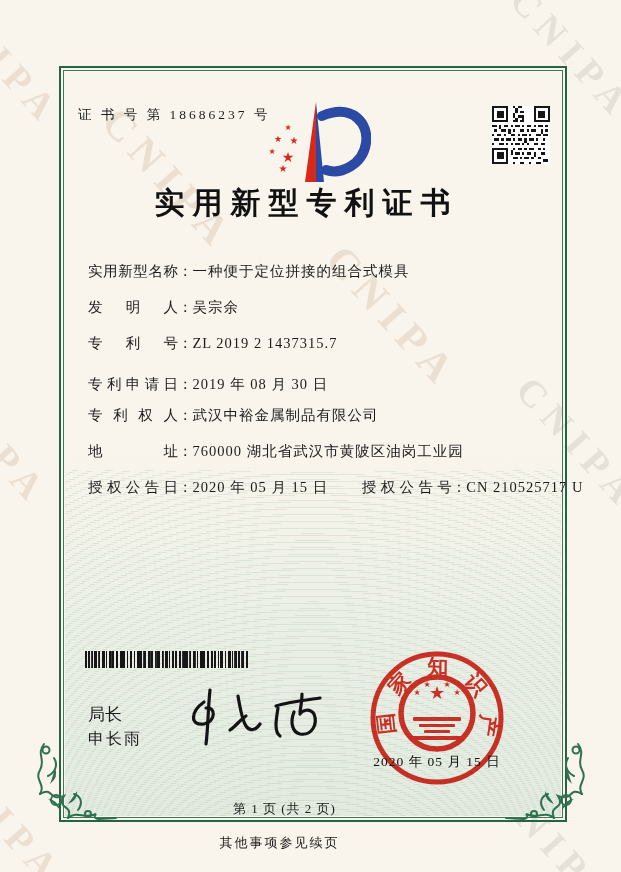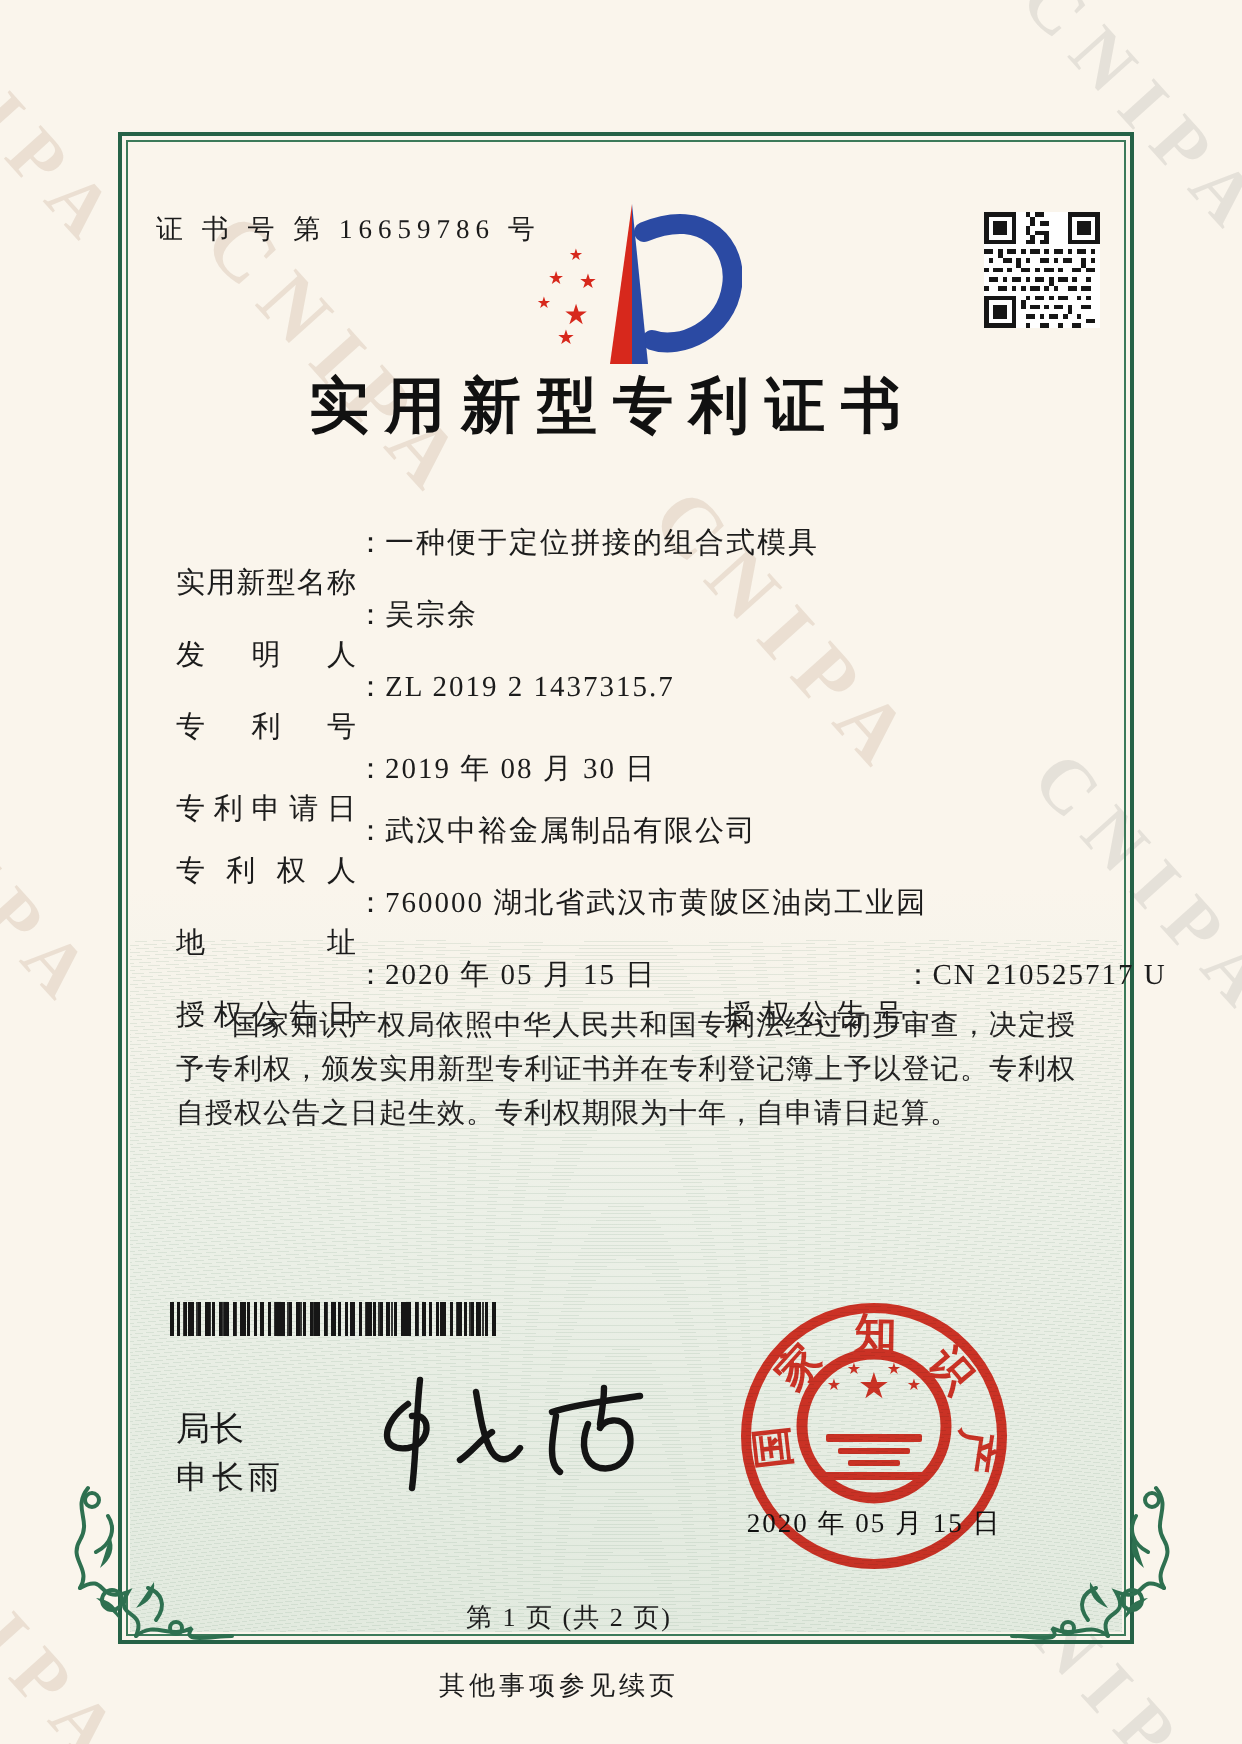--- a/index.html
+++ b/index.html
@@ -56,21 +56,20 @@
     position:absolute;left:59px;top:183px;width:495px;text-align:center;
     font-size:30px;font-weight:bold;letter-spacing:8px;z-index:3;color:#111;
   }
   
   .fields{position:absolute;left:88px;top:255px;width:460px;z-index:3;}
   .row{position:absolute;left:0;font-size:14.5px;white-space:nowrap;}
   .r0{top:7px;} .r1{top:43px;} .r2{top:79px;} .r3{top:120px;} .r4{top:151px;} .r5{top:187px;} .r6{top:223px;}
   .flabel{
     display:inline-block;width:90px;text-align:justify;text-align-last:justify;
     vertical-align:top;
-    margin-top:20px;
   }
   .fvalue{letter-spacing:1px;}
   .pair2{margin-left:30px;}
   
   .paras{
     position:absolute;left:88px;top:503px;width:450px;z-index:3;
     font-size:14px;line-height:22px;letter-spacing:.5px;text-align:justify;color:#222;
   }
   .paras p{margin:0;text-indent:2em;}
   
@@ -149,21 +148,21 @@
       <circle cx="22" cy="60" r="5"></circle>
       <circle cx="54" cy="74" r="3"></circle>
     </g>
     <g fill="#2e7050">
       <path d="M16,44 q9,-7 5,-16 q-3,11 -5,16z"></path>
       <path d="M34,64 q10,-4 9,-13 q-6,9 -9,13z"></path>
       <path d="M26,70 q-2,-10 -12,-11 q8,6 12,11z"></path>
     </g>
   </svg>
 
-  <div class="cert-number">证 书 号 第 16659786 号</div>
+  <div class="cert-number">证 书 号 第 18686237 号</div>
 
   <svg class="logo" width="128" height="92" viewBox="0 0 128 92">
     <path d="M79,20 C110,7 126,28 123,47 C120,69 97,79 83,74" stroke="#2b4aa3" stroke-width="10" fill="none" stroke-linecap="round"></path>
     <polygon points="73,6 62,86 73,86" fill="#d7281c"></polygon>
     <polygon points="73,6 73,86 81,86" fill="#2b4aa3"></polygon>
     <g fill="#d7281c" text-anchor="middle" font-family="'DejaVu Sans',sans-serif">
       <text x="45" y="34" font-size="8">★</text>
       <text x="35" y="46" font-size="9">★</text>
       <text x="51" y="48" font-size="10">★</text>
       <text x="29" y="58" font-size="8">★</text>
@@ -219,21 +218,20 @@
       <span class="pair">
         <span class="flabel">授权公告日</span><span>：</span><span class="fvalue">2020 年 05 月 15 日</span>
       </span>
       <span class="pair pair2">
         <span class="flabel">授权公告号</span><span>：</span><span class="fvalue">CN 210525717 U</span>
       </span>
     </div>
   </div>
 
   <div class="paras">
-    <p>国家知识产权局依照中华人民共和国专利法经过初步审查，决定授予专利权，颁发实用新型专利证书并在专利登记簿上予以登记。专利权自授权公告之日起生效。专利权期限为十年，自申请日起算。</p>
   </div>
 
   <div class="barcode"></div>
 
   <div class="comm-title">局长</div>
   <div class="comm-name">申长雨</div>
   <svg class="signature" width="150" height="62" viewBox="0 0 150 62">
     <g stroke="#141414" stroke-width="3.2" fill="none" stroke-linecap="round" stroke-linejoin="round">
       <path d="M22,16 C8,26 8,40 22,38 C34,36 34,20 24,22"></path>
       <path d="M28,4 C26,22 26,44 24,58"></path>

